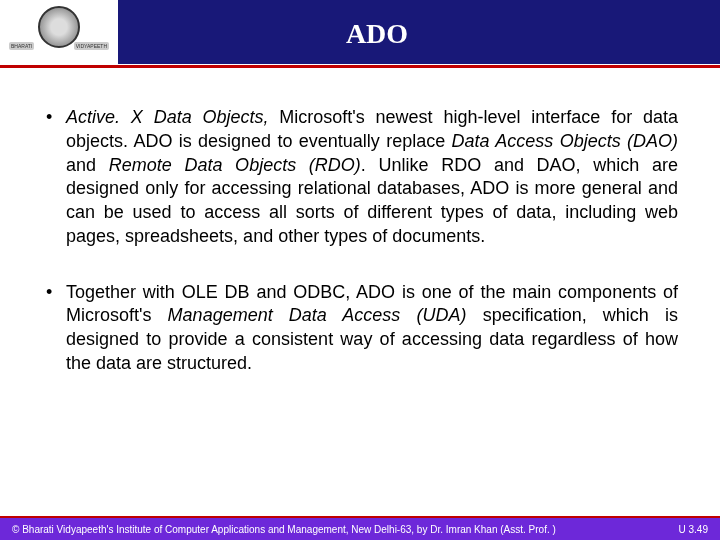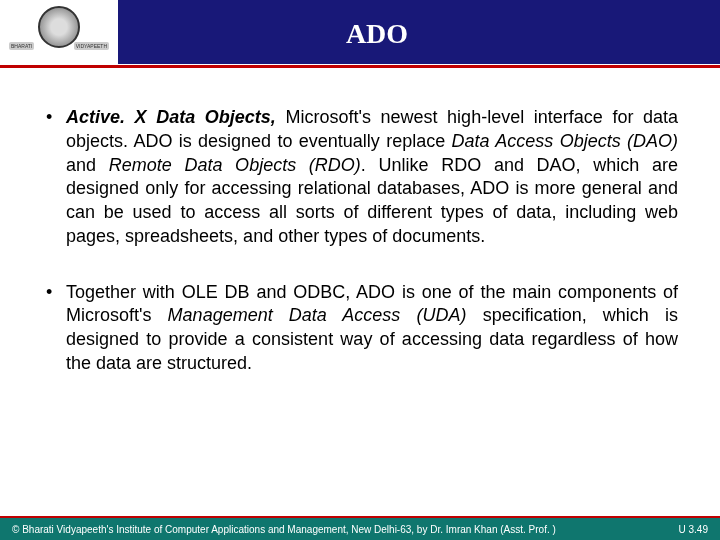--- a/index.html
+++ b/index.html
@@ -90,29 +90,29 @@
   }
   .bullet-mark {
     width: 24px;
     flex-shrink: 0;
     padding-left: 4px;
   }
   .bullet-text {
     flex: 1;
     text-align: justify;
   }
-  .bold-italic { font-weight: bold; font-style: italic; }
+  .bold-italic { font-weight: normal; font-style: italic; }
   .italic { font-style: italic; }
   .footer {
     position: absolute;
     bottom: 0;
     left: 0;
     width: 100%;
     height: 24px;
-    background: #0f766e;
+    background: #6d28d9;
     border-top: 2px solid #c00000;
     display: flex;
     align-items: center;
     justify-content: space-between;
     padding: 0 12px;
     color: #fff;
     font-size: 10px;
   }
   .footer-left { white-space: nowrap; }
   .footer-right { white-space: nowrap; }

